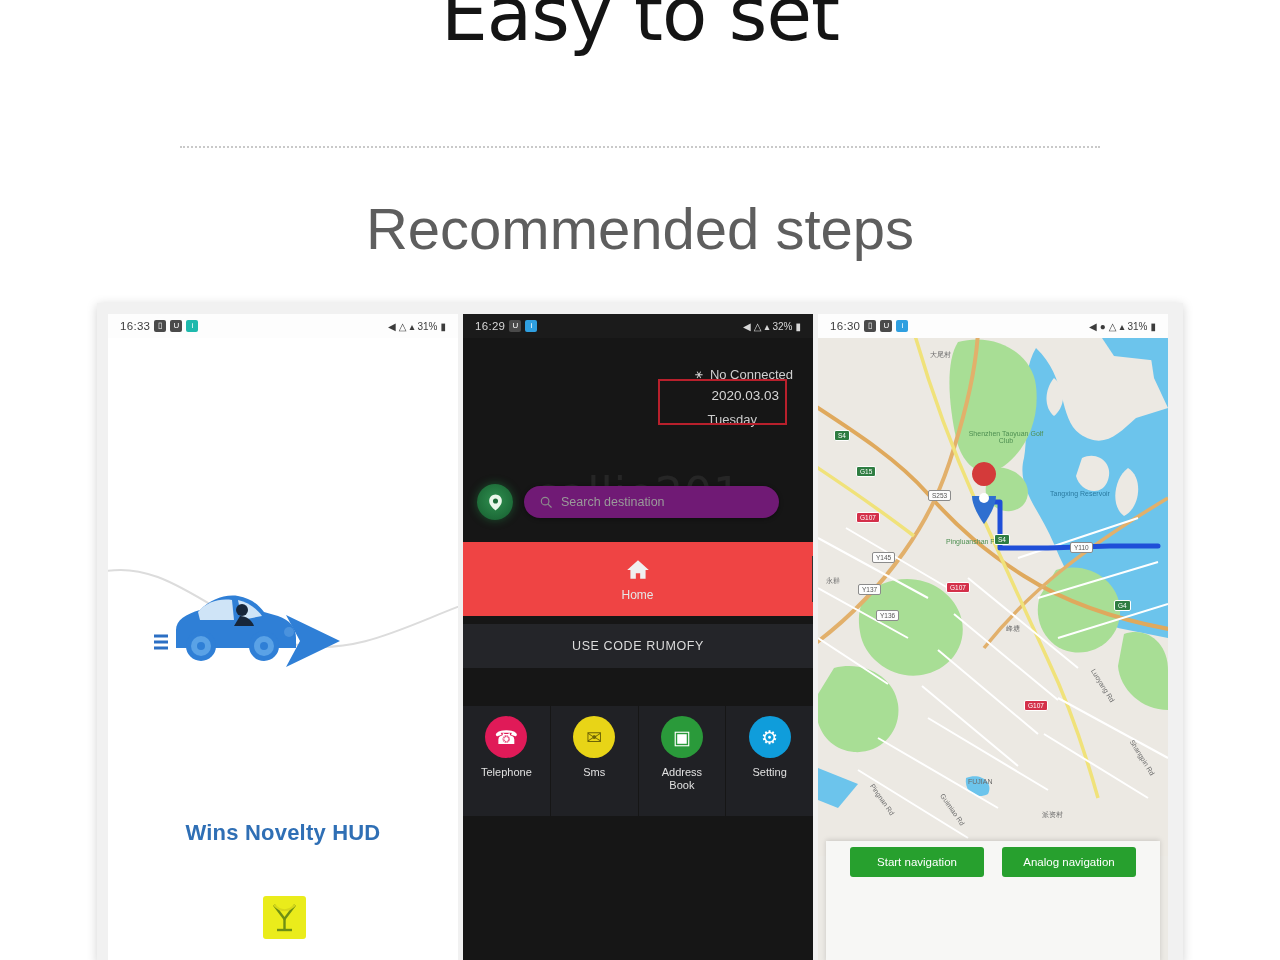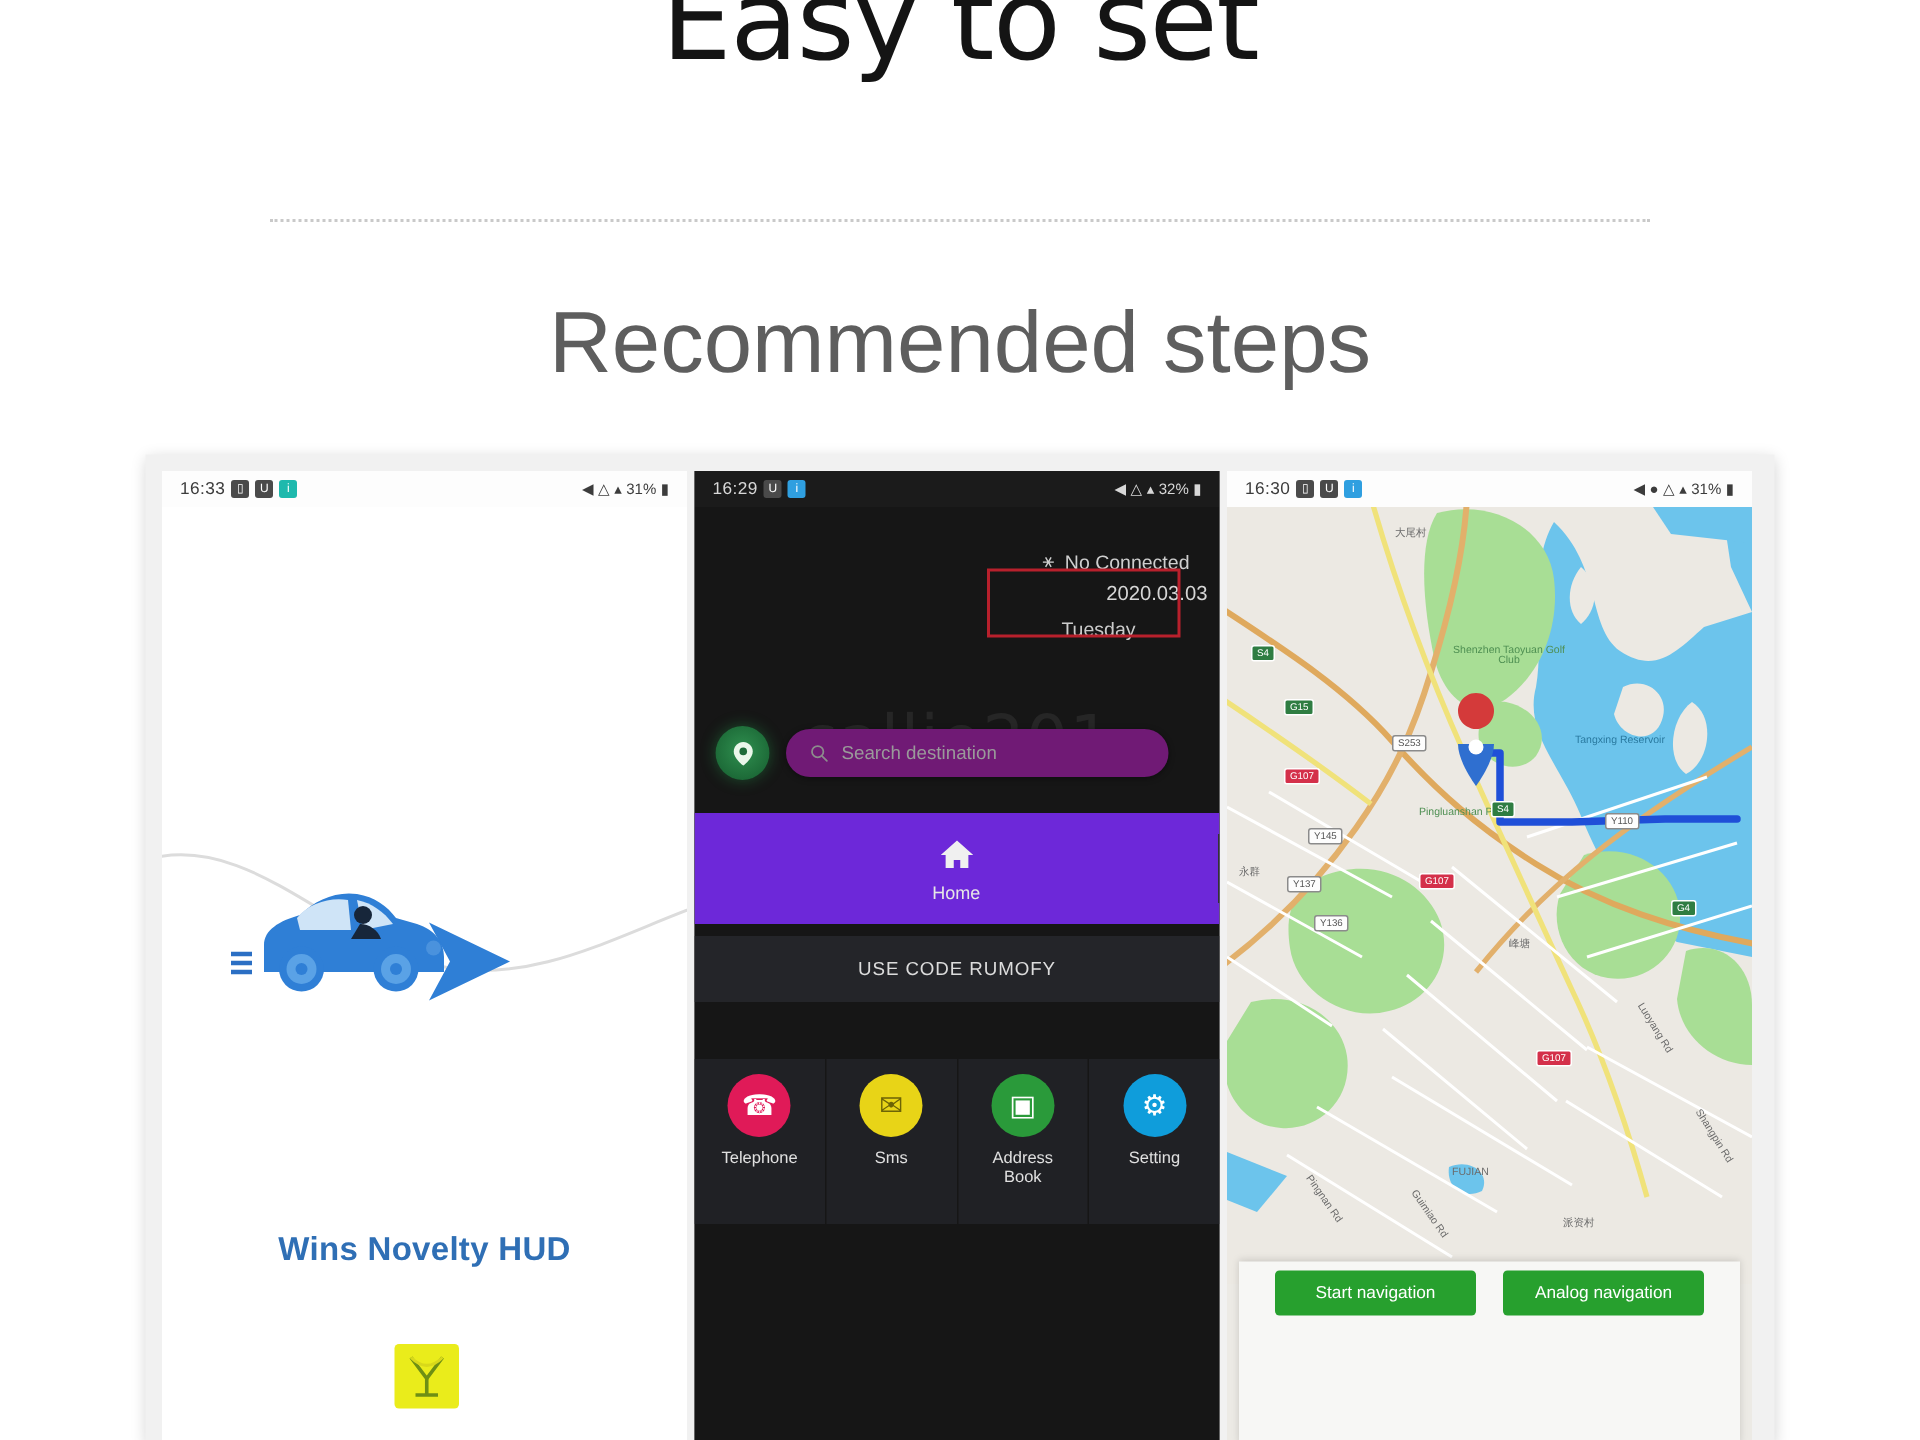--- a/index.html
+++ b/index.html
@@ -92,21 +92,21 @@
     font-family:"DejaVu Sans", sans-serif;
     letter-spacing:1px;pointer-events:none;white-space:nowrap;
   }
   .conn-row{
     position:absolute;right:20px;top:28px;
     display:flex;align-items:center;gap:7px;
     color:#cfcfcf;font-size:13px;
   }
   .bt-glyph{font-size:13px;color:#cfcfcf;}
   .conn-date{
-    position:absolute;right:8px;top:50px;
+    position:absolute;right:34px;top:50px;
     color:#d6d6d6;font-size:13.5px;
   }
   .conn-day{
     position:absolute;right:56px;top:74px;
     color:#cccccc;font-size:13px;
   }
   .redbox{
     position:absolute;left:195px;top:41px;width:125px;height:42px;
     border:2px solid #b8202c;
   }
@@ -123,21 +123,21 @@
   }
   .searchbox{
     margin-left:11px;flex:1;height:32px;margin-right:34px;
     background:#701a75;border-radius:17px;
     display:flex;align-items:center;padding-left:15px;box-sizing:border-box;
     box-shadow:0 1px 4px rgba(0,0,0,.4);
   }
   .searchbox .ph{font-size:12.5px;color:#9a9a9a;margin-left:8px;}
   .hc-row{
     position:absolute;left:0;top:204px;width:100%;height:74px;
-    background:#6d28d9;display:flex;
+    background:#ef4444;display:flex;
   }
   .hc-cell{
     flex:1;display:flex;flex-direction:column;align-items:center;justify-content:center;gap:5px;
     color:#e6e6e6;font-size:12px;
   }
   .hc-sep{width:1px;background:#333;margin:14px 0;}
   .code-banner{
     position:absolute;left:0;top:286px;width:100%;height:44px;
     background:#242529;display:flex;align-items:center;justify-content:center;
     color:#dcdcdc;font-size:12.5px;letter-spacing:.6px;

